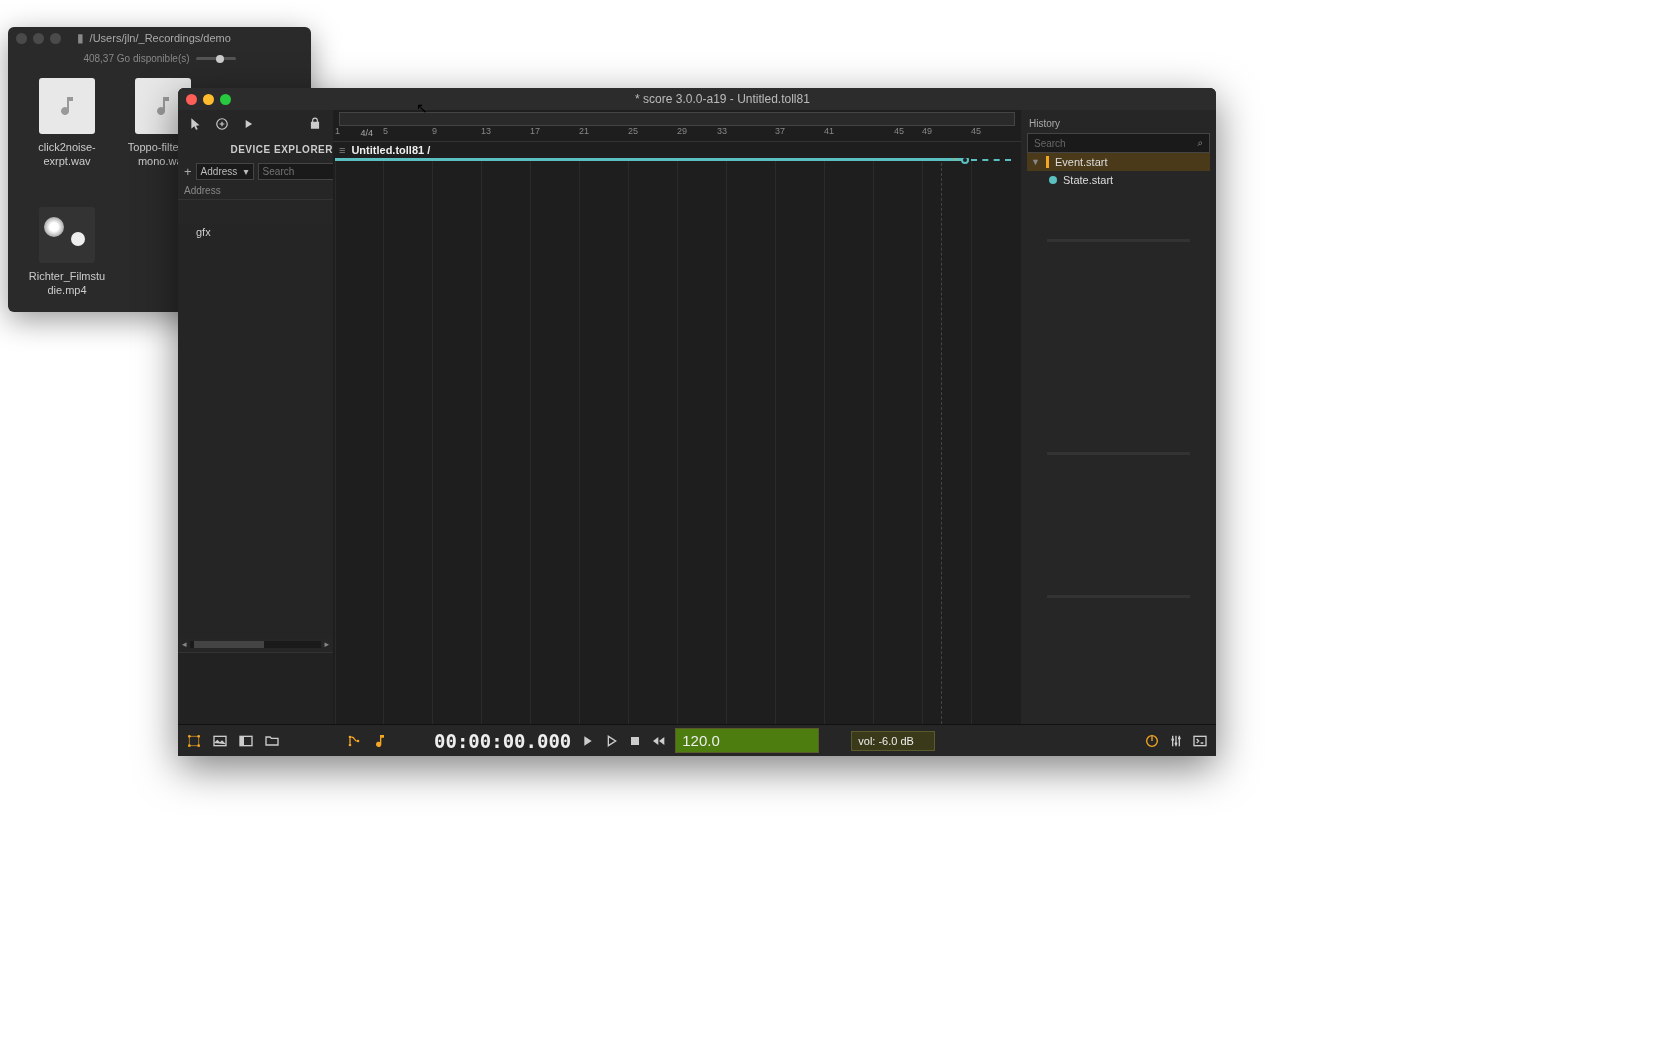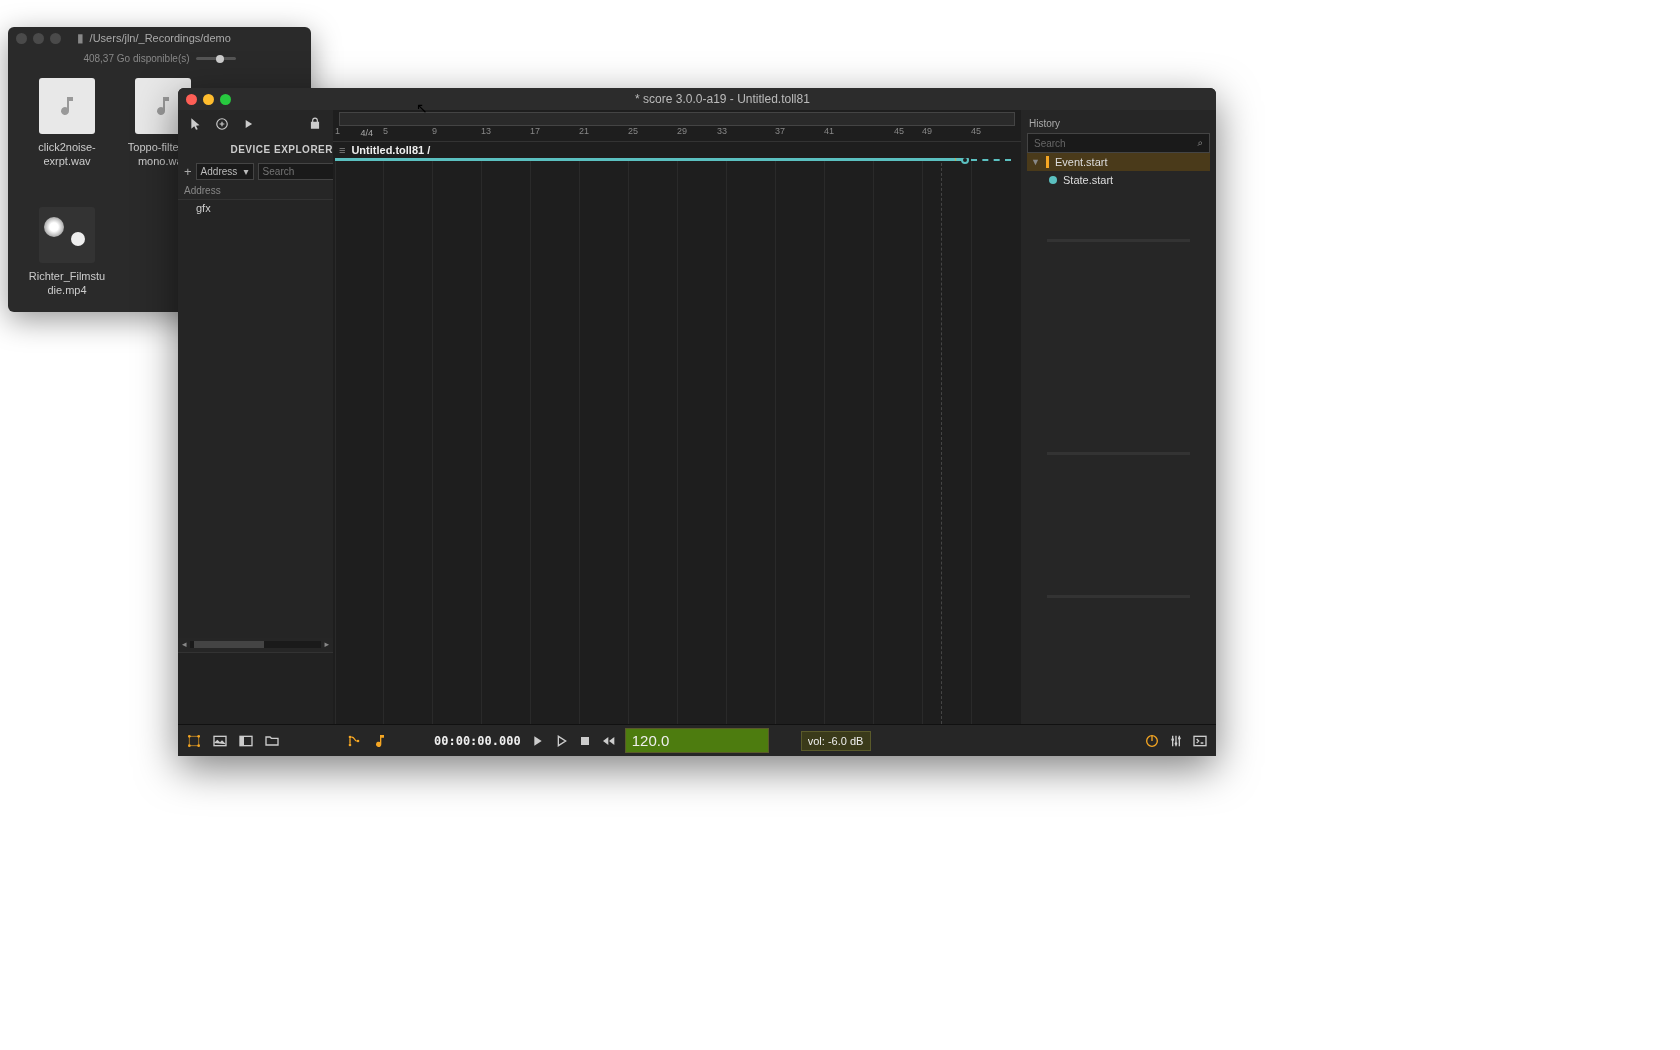--- a/index.html
+++ b/index.html
@@ -53,21 +53,21 @@
 .toolbar-top { display: flex; align-items:center; gap: 10px; padding: 6px 10px; }
 .toolbar-top svg, .toolbar-top .icon { width:14px;height:14px; }
 .cursor-icon { color: #f5a623; }
 .de-header { color: #ccc; font-size: 10px; text-align:right; padding: 6px 0; letter-spacing: 0.5px; font-weight:600;}
 .de-controls { display:flex; align-items:center; padding: 2px 6px; gap:4px;}
 .de-controls .plus { color:#aaa; font-size:13px; cursor:pointer; }
 .de-dropdown { flex:0 0 58px; background:#1a1a1a; border:1px solid #444; color:#bbb; font-size:10px; padding:2px 4px; display:flex;align-items:center;justify-content:space-between;}
 .de-search { flex:1; background:#1a1a1a; border:1px solid #444; color:#bbb; font-size:10px; padding:2px 4px;}
 .de-search-icon{color:#888;font-size:11px;}
 .de-colhead { color:#888; font-size:10px; padding:3px 6px; border-bottom:1px solid #333;}
-.de-tree { flex:1; overflow:auto; background:#252525;}
+.de-tree { flex:1; overflow:auto; background:#252525;margin-top:24px;}
 .de-tree-item { color:#ccc; font-size:11px; padding:2px 18px;}
 .de-scroll { height:12px; display:flex; align-items:center; padding:0 4px;}
 .de-scroll-arrow{color:#888;font-size:9px;}
 .de-scroll-track{flex:1;height:7px;background:#1a1a1a;margin:0 3px;position:relative;}
 .de-scroll-thumb{position:absolute;left:4px;width:70px;height:7px;background:#444;}
 .preview-box{height:72px;background:#222;border-top:1px solid #333;margin-top:2px;}
 
 
 .center-panel { flex:1; background:#1e1e1e; display:flex; flex-direction:column; position:relative;}
 .minimap { height:14px; background:#2a2a2a; margin:2px 6px 0; border:1px solid #444;}
@@ -98,23 +98,23 @@
 .hi-bullet-dot{width:8px;height:8px;border-radius:50%;background:#5bc0c0;}
 .right-divider{height:3px;background:#333;margin:50px 20px 0;}
 .right-divider2{height:3px;background:#333;margin:210px 20px 0;}
 .right-divider3{height:3px;background:#333;margin:140px 20px 0;}
 
 
 .transport { height:32px; background:#262626; display:flex; align-items:center; padding:0 8px; gap:8px; border-top:1px solid #111;}
 .tb-group { display:flex; align-items:center; gap:10px;}
 .tb-icon { width:16px;height:16px; color:#ccc; display:flex;align-items:center;justify-content:center;}
 .tb-icon.orange{color:#f5a623;}
-.timecode { color:#eee; font-size:12px; font-family:monospace; font-weight:600;}
+.timecode { color:#eee; font-size:19px; font-family:monospace; font-weight:600;}
 .tempo-box { background:#4d7c0f; border:1px solid #5a5a2a; color:#eee; font-size:15px; padding:3px 6px; width:144px;}
-.vol-box { background:#3a3a1a; border:1px solid #5a5a2a; color:#eee; font-size:11px; padding:3px 6px; width:70px;}
+.vol-box { background:#3a3a1a; border:1px solid #5a5a2a; color:#eee; font-size:11px; padding:3px 6px; width:84px;}
 .spacer{flex:1;}
 
 .cursor-pointer{position:absolute;top:100px;left:416px;font-size:14px;color:#000;z-index:100;pointer-events:none;}
 </style>
 </head>
 <body>
 
 <div class="file-window">
   <div class="file-titlebar">
     <span class="traffic-light tl-dim"></span>

